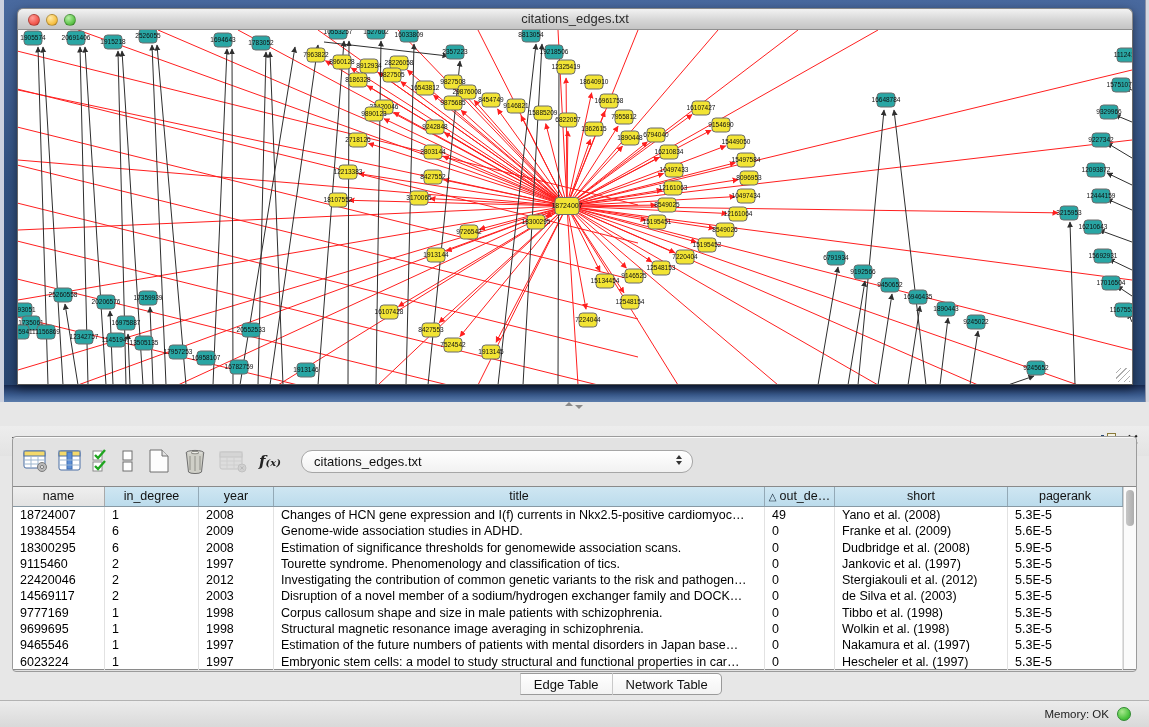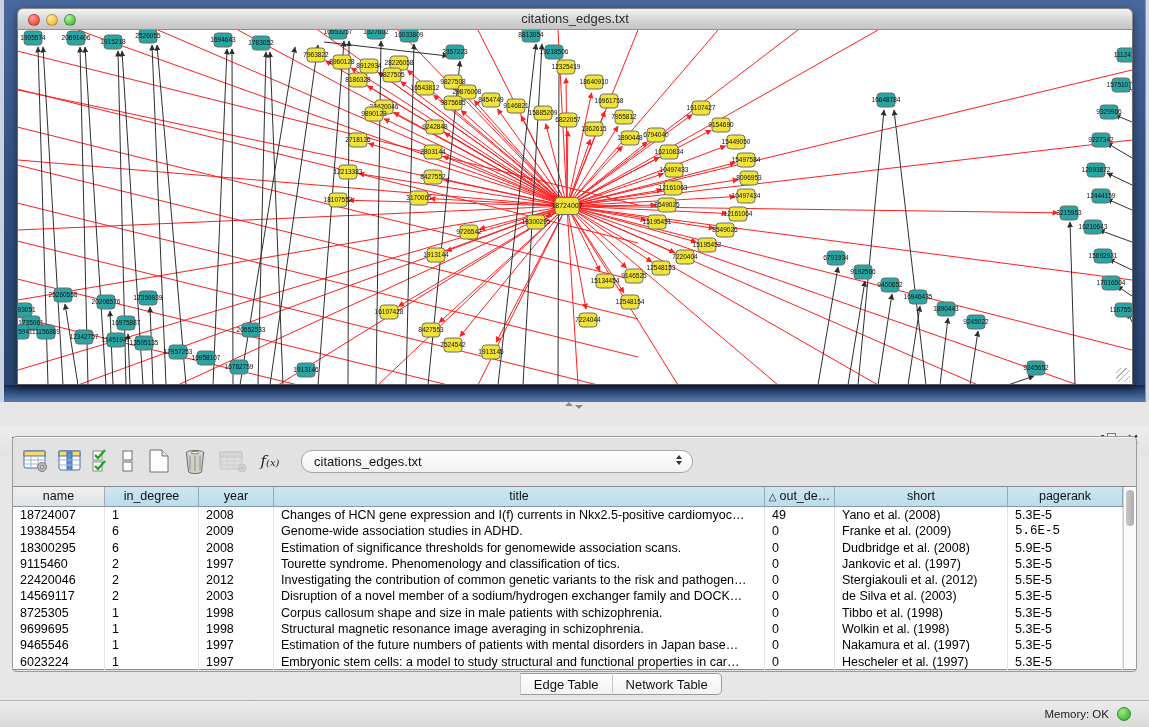--- a/index.html
+++ b/index.html
@@ -44,21 +44,21 @@
   .splitter-grip i { width:0; height:0; border-left:4px solid transparent; border-right:4px solid transparent; }
   .splitter-grip .up { border-bottom:4px solid #8a8a8a; }
   .splitter-grip .dn { border-top:4px solid #8a8a8a; margin-top:3px; }
 
   .panel-body { position:absolute; left:12px; top:34px; width:1125px; height:236px;
                 border:1px solid #9b9b9b; border-radius:4px; background:#e2e2e2; box-shadow:inset 0 1px 0 #fafafa; }
   .toolbar { position:absolute; top:6px; left:6px; height:36px; display:flex; align-items:center; }
   .tb-btn { height:30px; display:flex; align-items:center; justify-content:center; cursor:pointer; }
   .tb-btn svg { display:block; }
   .tb-btn.disabled { opacity:.45; cursor:default; }
-  .fx { font-family:"DejaVu Serif", serif; font-style:italic; font-weight:normal; font-size:15px; color:#222; }
+  .fx { font-family:"DejaVu Serif", serif; font-style:italic; font-weight:bold; font-size:15px; color:#222; }
   .fx small { font-size:10px; font-style:italic; }
   .table-select { position:relative; margin-left:14px; width:392px; height:23px; border:1px solid #a6a6a6; border-radius:11px;
                   background:linear-gradient(#ffffff,#f1f1f1); display:flex; align-items:center; padding-left:12px;
                   font-size:13px; color:#111; cursor:pointer; }
   .steppers { position:absolute; right:10px; top:4px; display:flex; flex-direction:column; gap:2px; }
   .steppers i { width:0; height:0; border-left:3.5px solid transparent; border-right:3.5px solid transparent; }
   .steppers .up { border-bottom:4px solid #333; }
   .steppers .dn { border-top:4px solid #333; }
 
   .table-wrap { position:absolute; left:0px; top:49px; width:1123px; height:184px; background:#fff;
@@ -588,21 +588,21 @@
             <div class="g-cell" style="width: 173px;">Yano et al. (2008)</div>
             <div class="g-cell" style="width: 115px;">5.3E-5</div>
           </div>
           <div class="grid-row">
             <div class="g-cell" style="width: 92px;">19384554</div>
             <div class="g-cell" style="width: 94px;">6</div>
             <div class="g-cell" style="width: 75px;">2009</div>
             <div class="g-cell" style="width: 491px;">Genome-wide association studies in ADHD.</div>
             <div class="g-cell" style="width: 70px;">0</div>
             <div class="g-cell" style="width: 173px;">Franke et al. (2009)</div>
-            <div class="g-cell" style="width: 115px; font-family: Liberation Mono, monospace;">5.6E-5</div>
+            <div class="g-cell" style="width: 115px;">5.6E-5</div>
           </div>
           <div class="grid-row">
             <div class="g-cell" style="width: 92px;">18300295</div>
             <div class="g-cell" style="width: 94px;">6</div>
             <div class="g-cell" style="width: 75px;">2008</div>
             <div class="g-cell" style="width: 491px;">Estimation of significance thresholds for genomewide association scans.</div>
             <div class="g-cell" style="width: 70px;">0</div>
             <div class="g-cell" style="width: 173px;">Dudbridge et al. (2008)</div>
             <div class="g-cell" style="width: 115px;">5.9E-5</div>
           </div>
@@ -627,21 +627,21 @@
           <div class="grid-row">
             <div class="g-cell" style="width: 92px;">14569117</div>
             <div class="g-cell" style="width: 94px;">2</div>
             <div class="g-cell" style="width: 75px;">2003</div>
             <div class="g-cell" style="width: 491px;">Disruption of a novel member of a sodium/hydrogen exchanger family and DOCK…</div>
             <div class="g-cell" style="width: 70px;">0</div>
             <div class="g-cell" style="width: 173px;">de Silva et al. (2003)</div>
             <div class="g-cell" style="width: 115px;">5.3E-5</div>
           </div>
           <div class="grid-row">
-            <div class="g-cell" style="width: 92px;">8725305</div>
+            <div class="g-cell" style="width: 92px;">9777169</div>
             <div class="g-cell" style="width: 94px;">1</div>
             <div class="g-cell" style="width: 75px;">1998</div>
             <div class="g-cell" style="width: 491px;">Corpus callosum shape and size in male patients with schizophrenia.</div>
             <div class="g-cell" style="width: 70px;">0</div>
             <div class="g-cell" style="width: 173px;">Tibbo et al. (1998)</div>
             <div class="g-cell" style="width: 115px;">5.3E-5</div>
           </div>
           <div class="grid-row">
             <div class="g-cell" style="width: 92px;">9699695</div>
             <div class="g-cell" style="width: 94px;">1</div>

